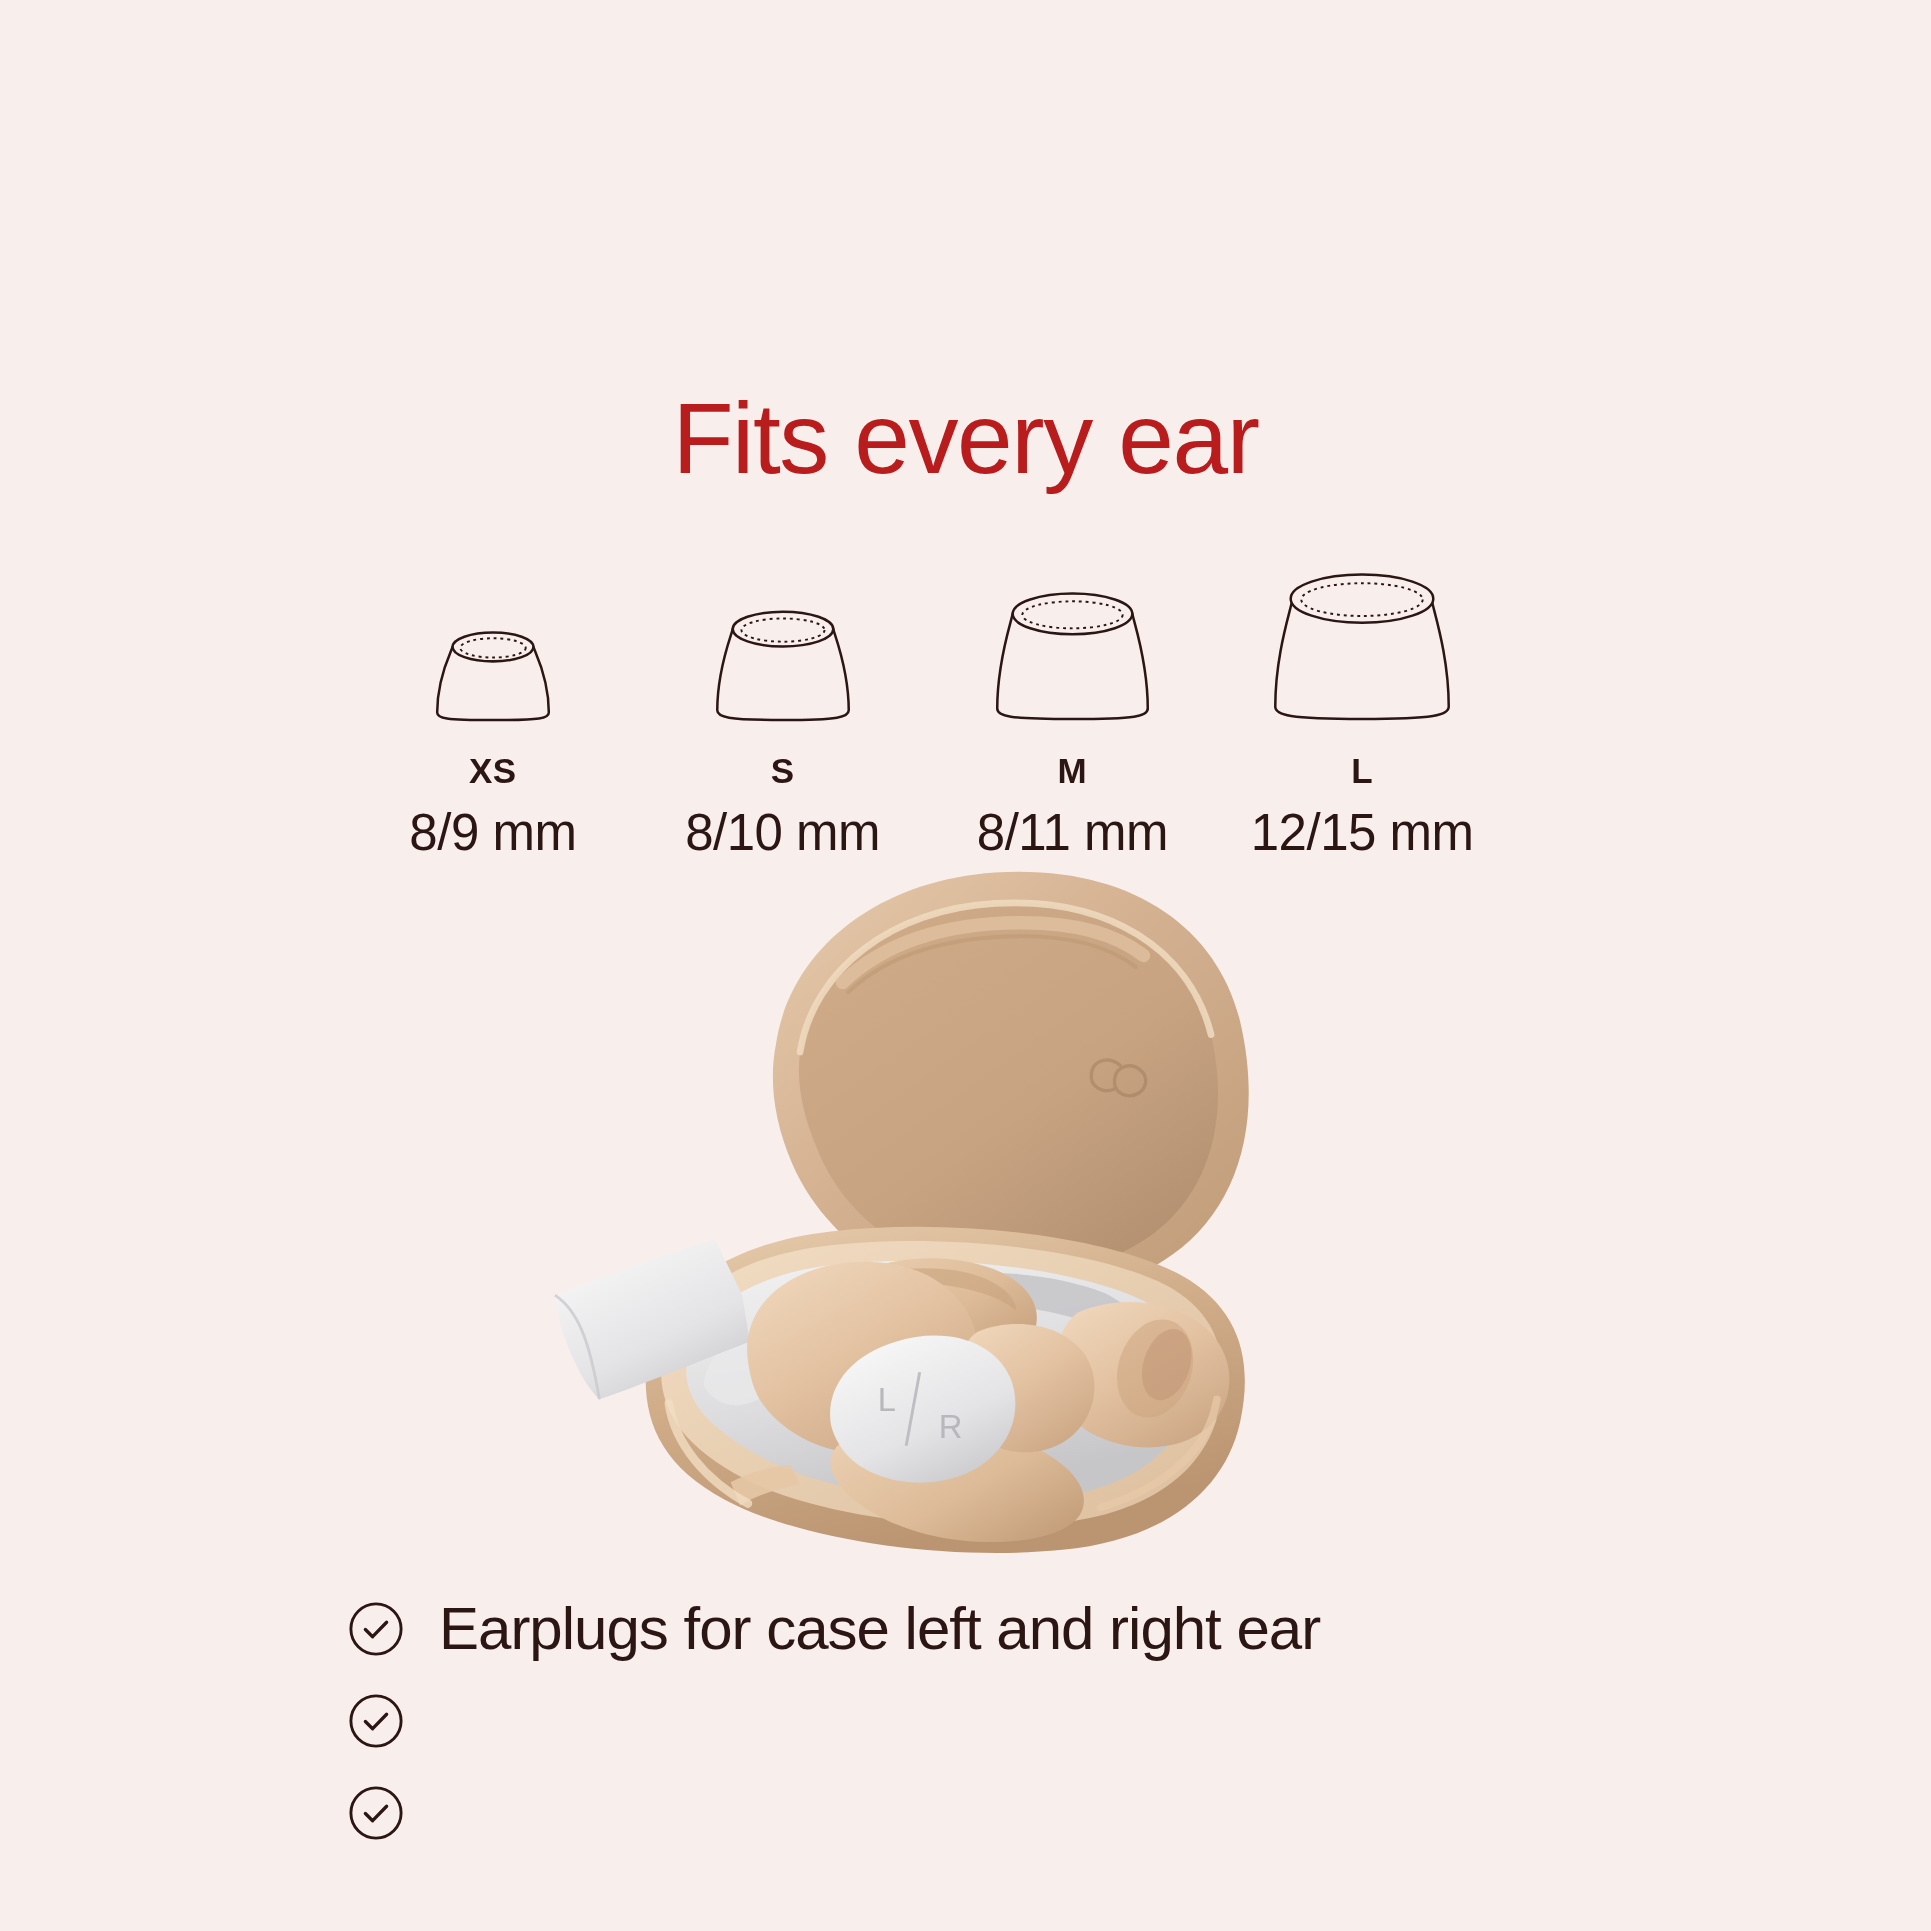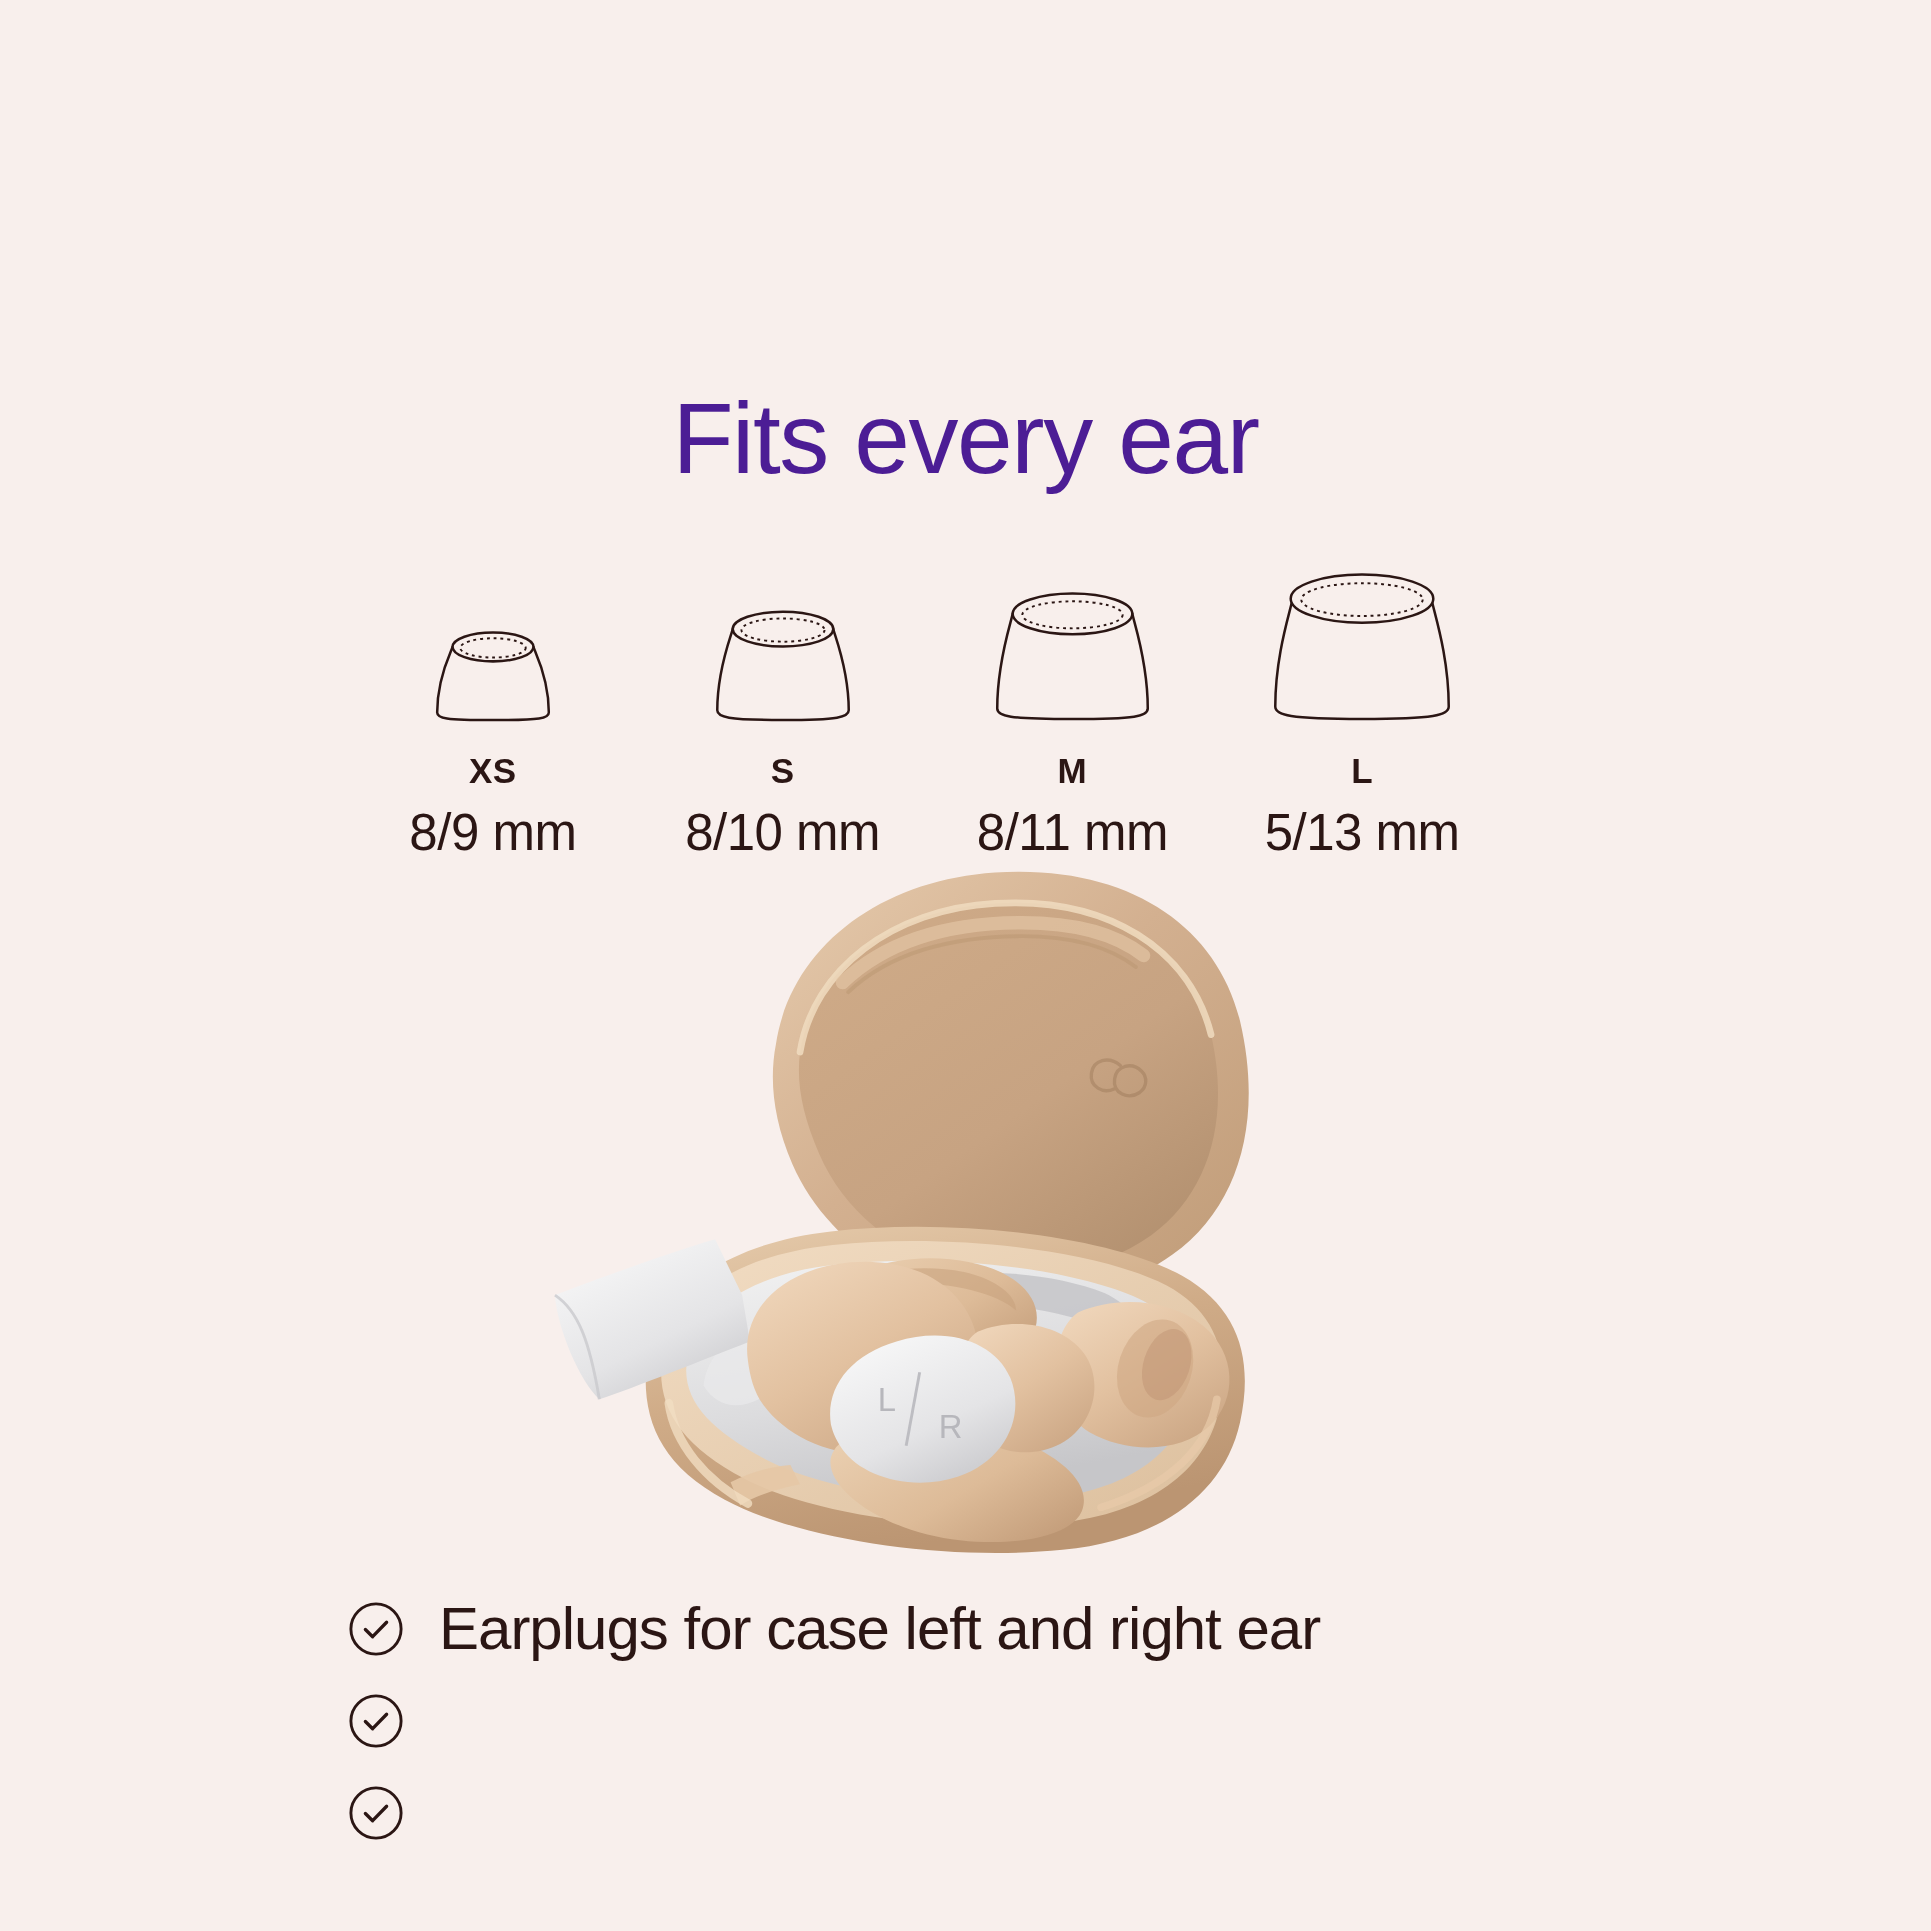--- a/index.html
+++ b/index.html
@@ -19,21 +19,21 @@
   
   .title {
     position: absolute;
     top: 388px;
     left: 0;
     width: 1931px;
     text-align: center;
     font-size: 100px;
     font-weight: 300;
     letter-spacing: -1.4px;
-    color: #4c1d95;
+    color: #b91c1c;
     line-height: 1;
     white-space: nowrap;
   }
 
   
   .tips-row {
     position: absolute;
     top: 541px;
     left: 348px;
     width: 1159px;
@@ -152,21 +152,21 @@
 
   <div class="tip-col">
     <div class="tip-art">
       <svg width="212" height="164" viewBox="0 0 220 170">
         <path d="M20 152 C20 98 36 52 38 40 L182 40 C184 52 200 98 200 152 C200 161 186 165 110 165 C34 165 20 161 20 152 Z" fill="none" stroke="#2b1614" stroke-width="2.6"></path>
         <ellipse cx="110" cy="40" rx="74" ry="25" fill="#f8efec" stroke="#2b1614" stroke-width="2.6"></ellipse>
         <ellipse cx="110" cy="41" rx="63" ry="17" fill="none" stroke="#2b1614" stroke-width="2" stroke-dasharray="3 4"></ellipse>
       </svg>
     </div>
     <div class="tip-size">L</div>
-    <div class="tip-mm">5/13 mm</div>
+    <div class="tip-mm">12/15 mm</div>
   </div>
 
 </div>
 
 <div class="product">
   <svg viewBox="0 0 880 740">
     <defs>
       <linearGradient id="lidOuter" x1="0" y1="0" x2="1" y2="1">
         <stop offset="0%" stop-color="#e6cbad"></stop>
         <stop offset="45%" stop-color="#d3b090"></stop>

